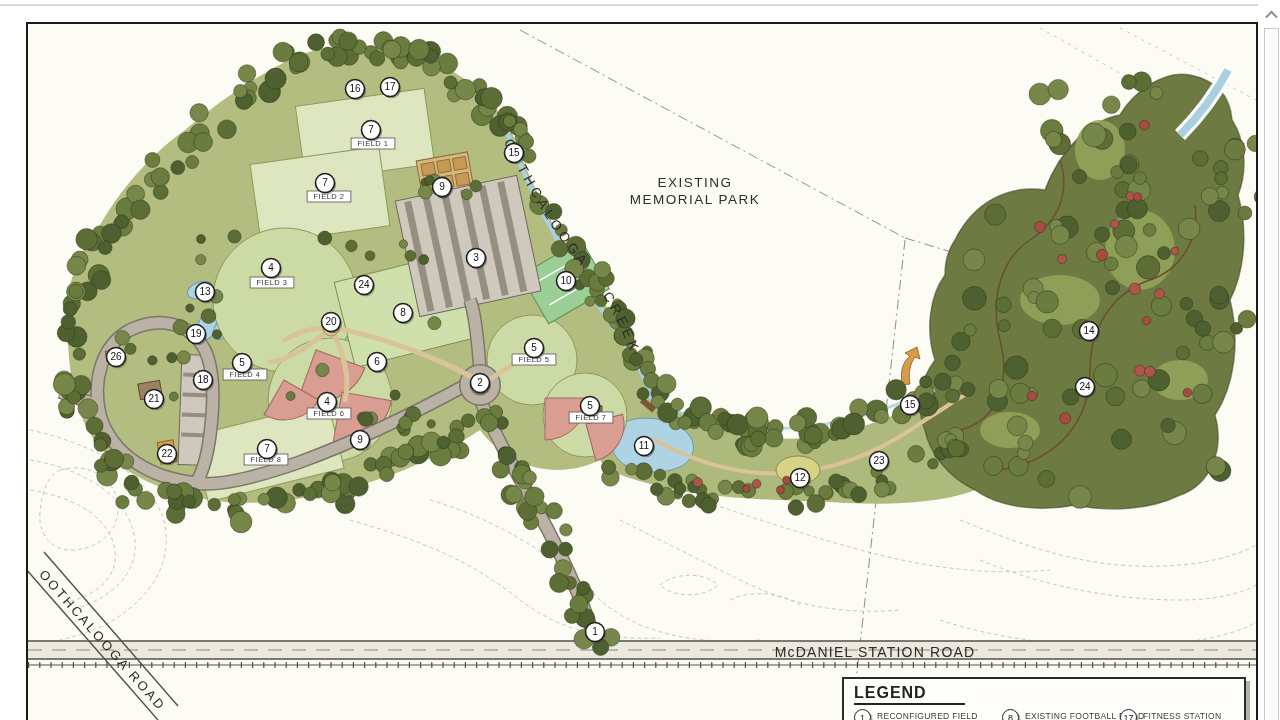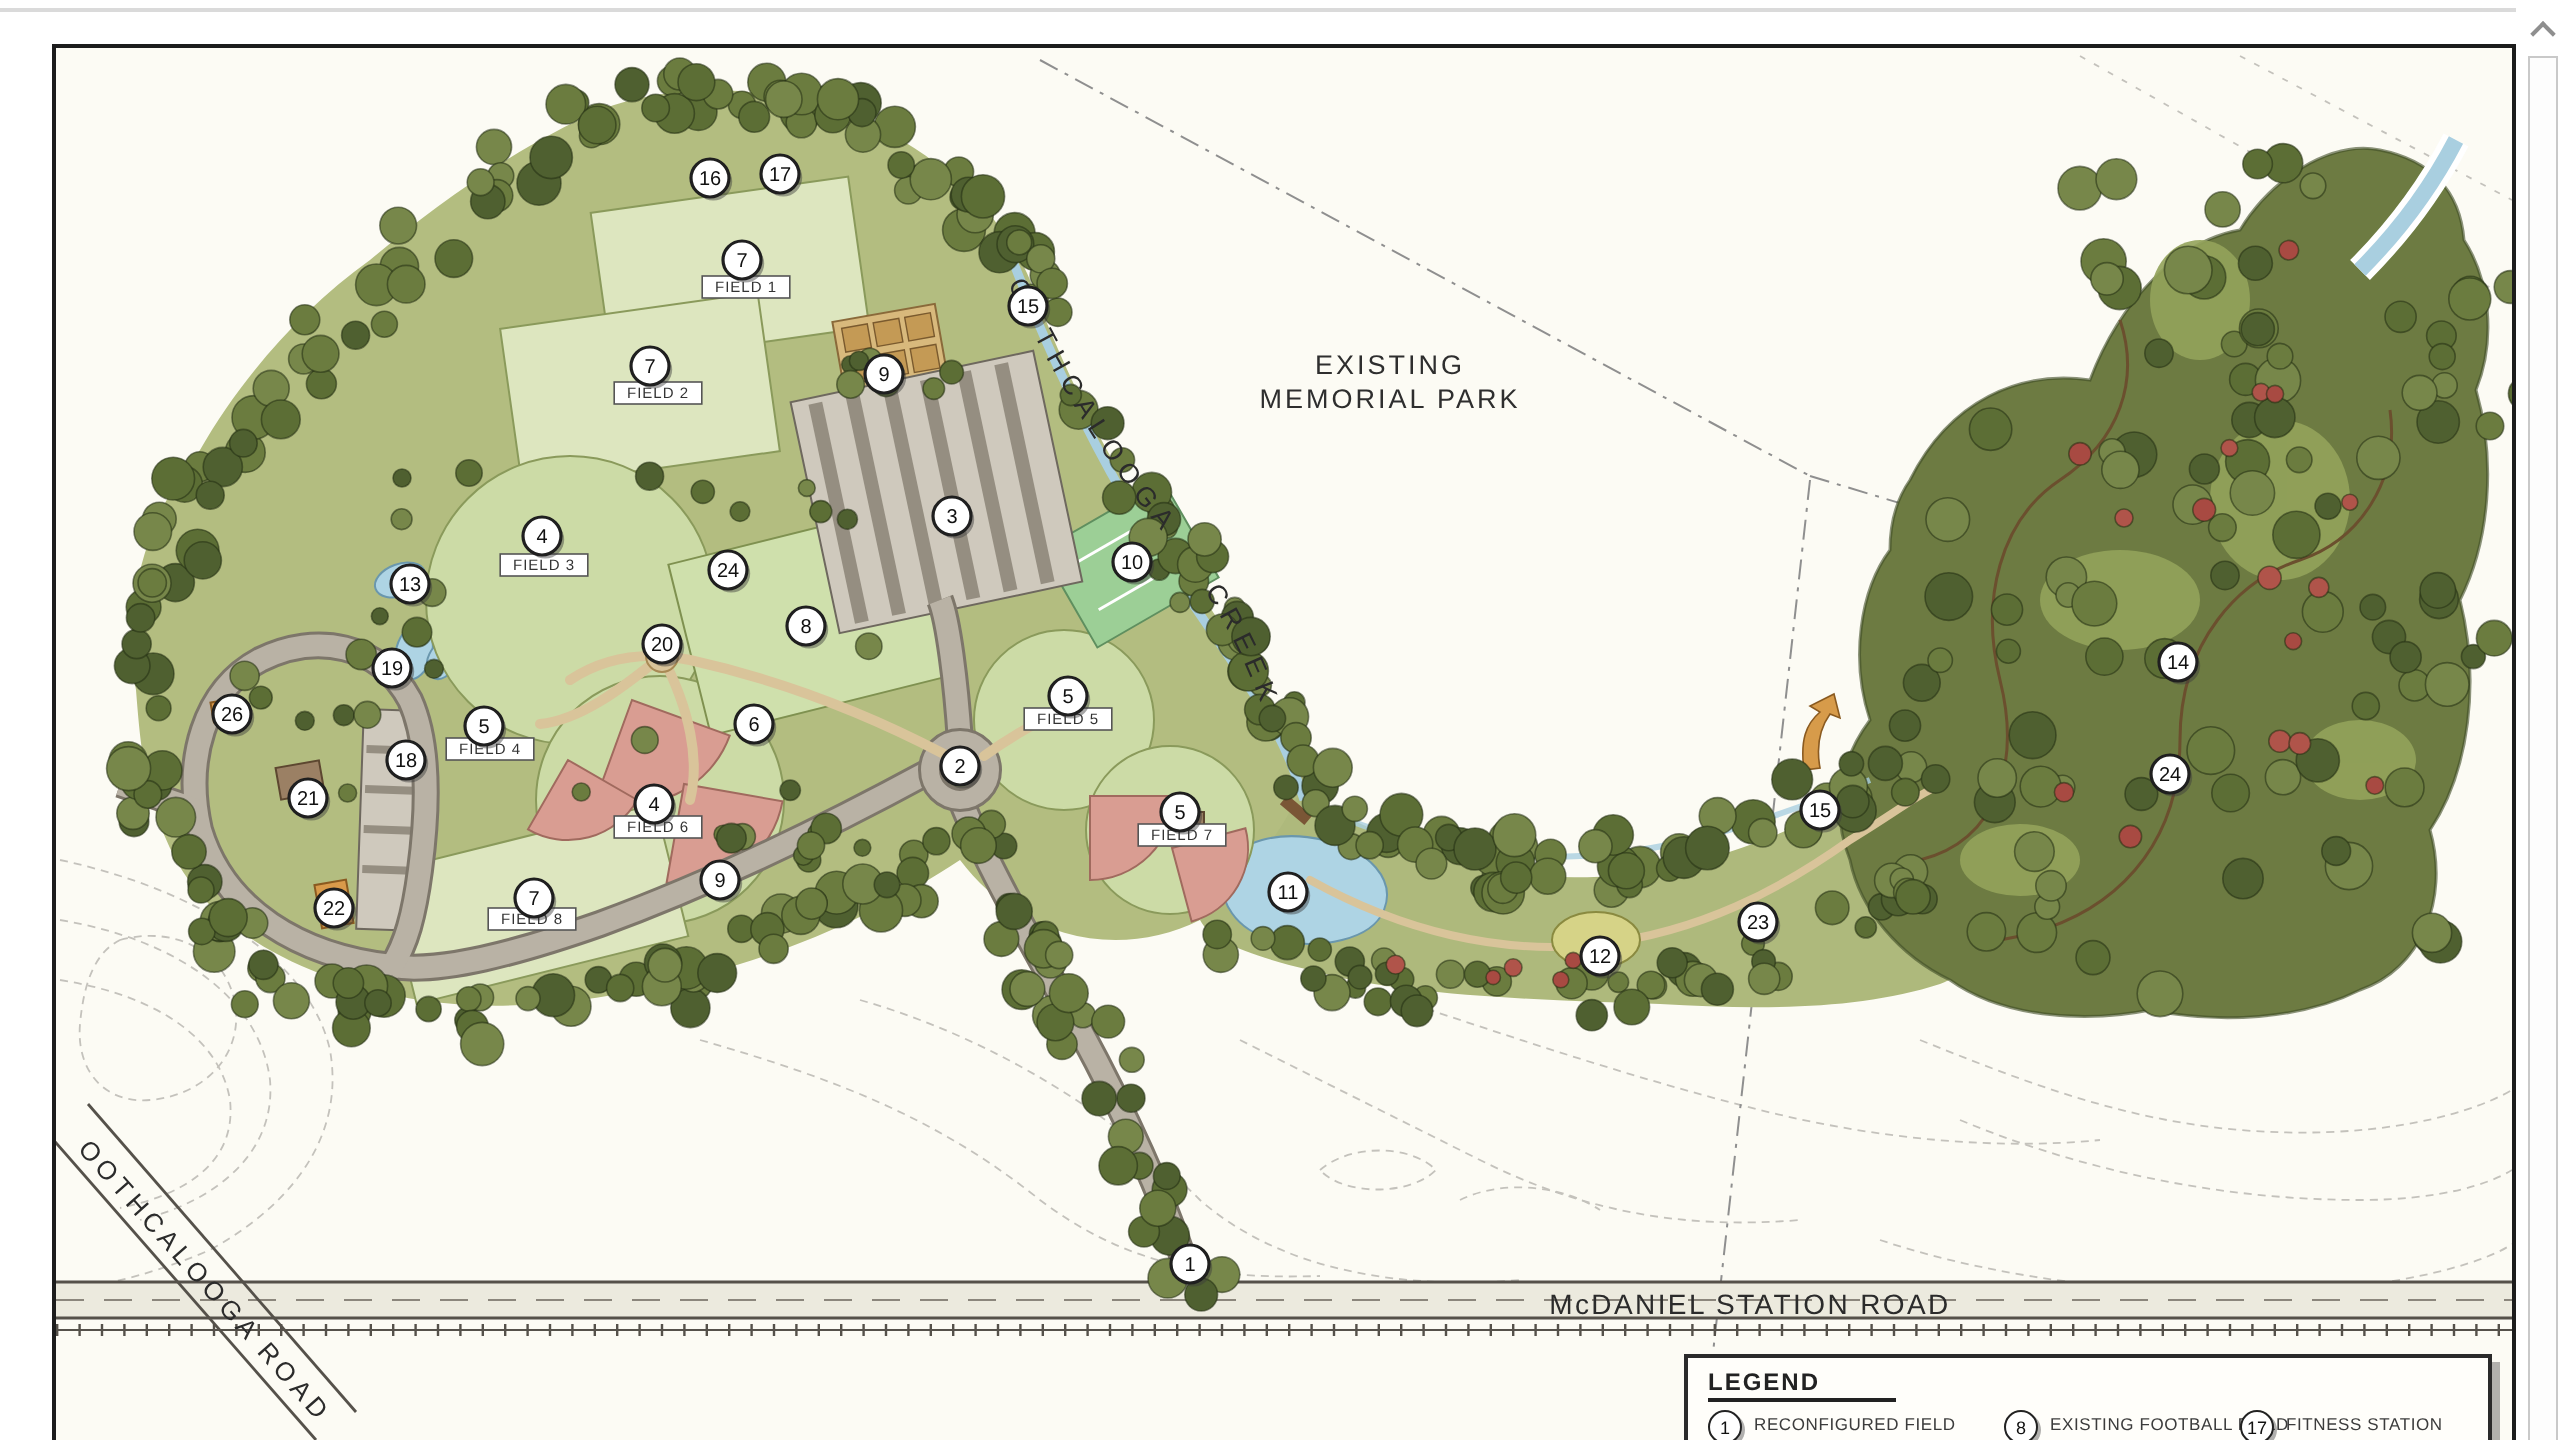--- a/index.html
+++ b/index.html
@@ -11,21 +11,21 @@
   text{font-family:"Liberation Sans",sans-serif;fill:#3a3a3a;}
   .area-label{font-size:13.5px;letter-spacing:1.5px;text-anchor:middle;fill:#2e2e2e;}
   .creek-label{font-size:13.5px;letter-spacing:4px;word-spacing:26px;fill:#2b2b2b;}
   .road-label-diag{font-size:13px;letter-spacing:2.5px;fill:#2b2b2b;}
   .road-label-h{font-size:14px;letter-spacing:1.2px;text-anchor:middle;fill:#2b2b2b;}
   .marker-num{font-size:10px;text-anchor:middle;fill:#111;}
   .field-label-text{font-size:7.5px;letter-spacing:.5px;text-anchor:middle;fill:#333;}
   
   .legend{position:absolute;left:842px;top:677px;width:400px;height:60px;background:#fffefa;
           border:2px solid #2a2a2a;box-shadow:4px 4px 0 rgba(40,40,40,.35);}
-  .legend-title{display:inline-block;margin:5px 0 2px 10px;font-size:12px;font-weight:bold;color:#222;
+  .legend-title{display:inline-block;margin:5px 0 2px 10px;font-size:16px;font-weight:bold;color:#222;
                 letter-spacing:1px;border-bottom:2px solid #222;padding:0 38px 1px 0;}
   .legend-items{position:relative;height:34px;}
   .legend-item{position:absolute;top:2px;display:flex;gap:6px;}
   .legend-circle{flex:0 0 auto;width:15px;height:15px;border:1.5px solid #222;border-radius:50%;background:#fff;
                  font-size:9px;color:#111;display:flex;align-items:center;justify-content:center;
                  box-shadow:1.5px 1.5px 0 rgba(60,60,60,.4);}
   .legend-lines{font-size:8.5px;color:#3c3c3c;letter-spacing:.3px;line-height:11px;padding-top:2px;}
   
   .scrollbar{position:absolute;right:0;top:0;width:18px;height:720px;background:#ffffff;}
   .sb-arrow-box{position:absolute;top:4px;left:1px;width:16px;height:22px;display:flex;align-items:center;justify-content:center;}

